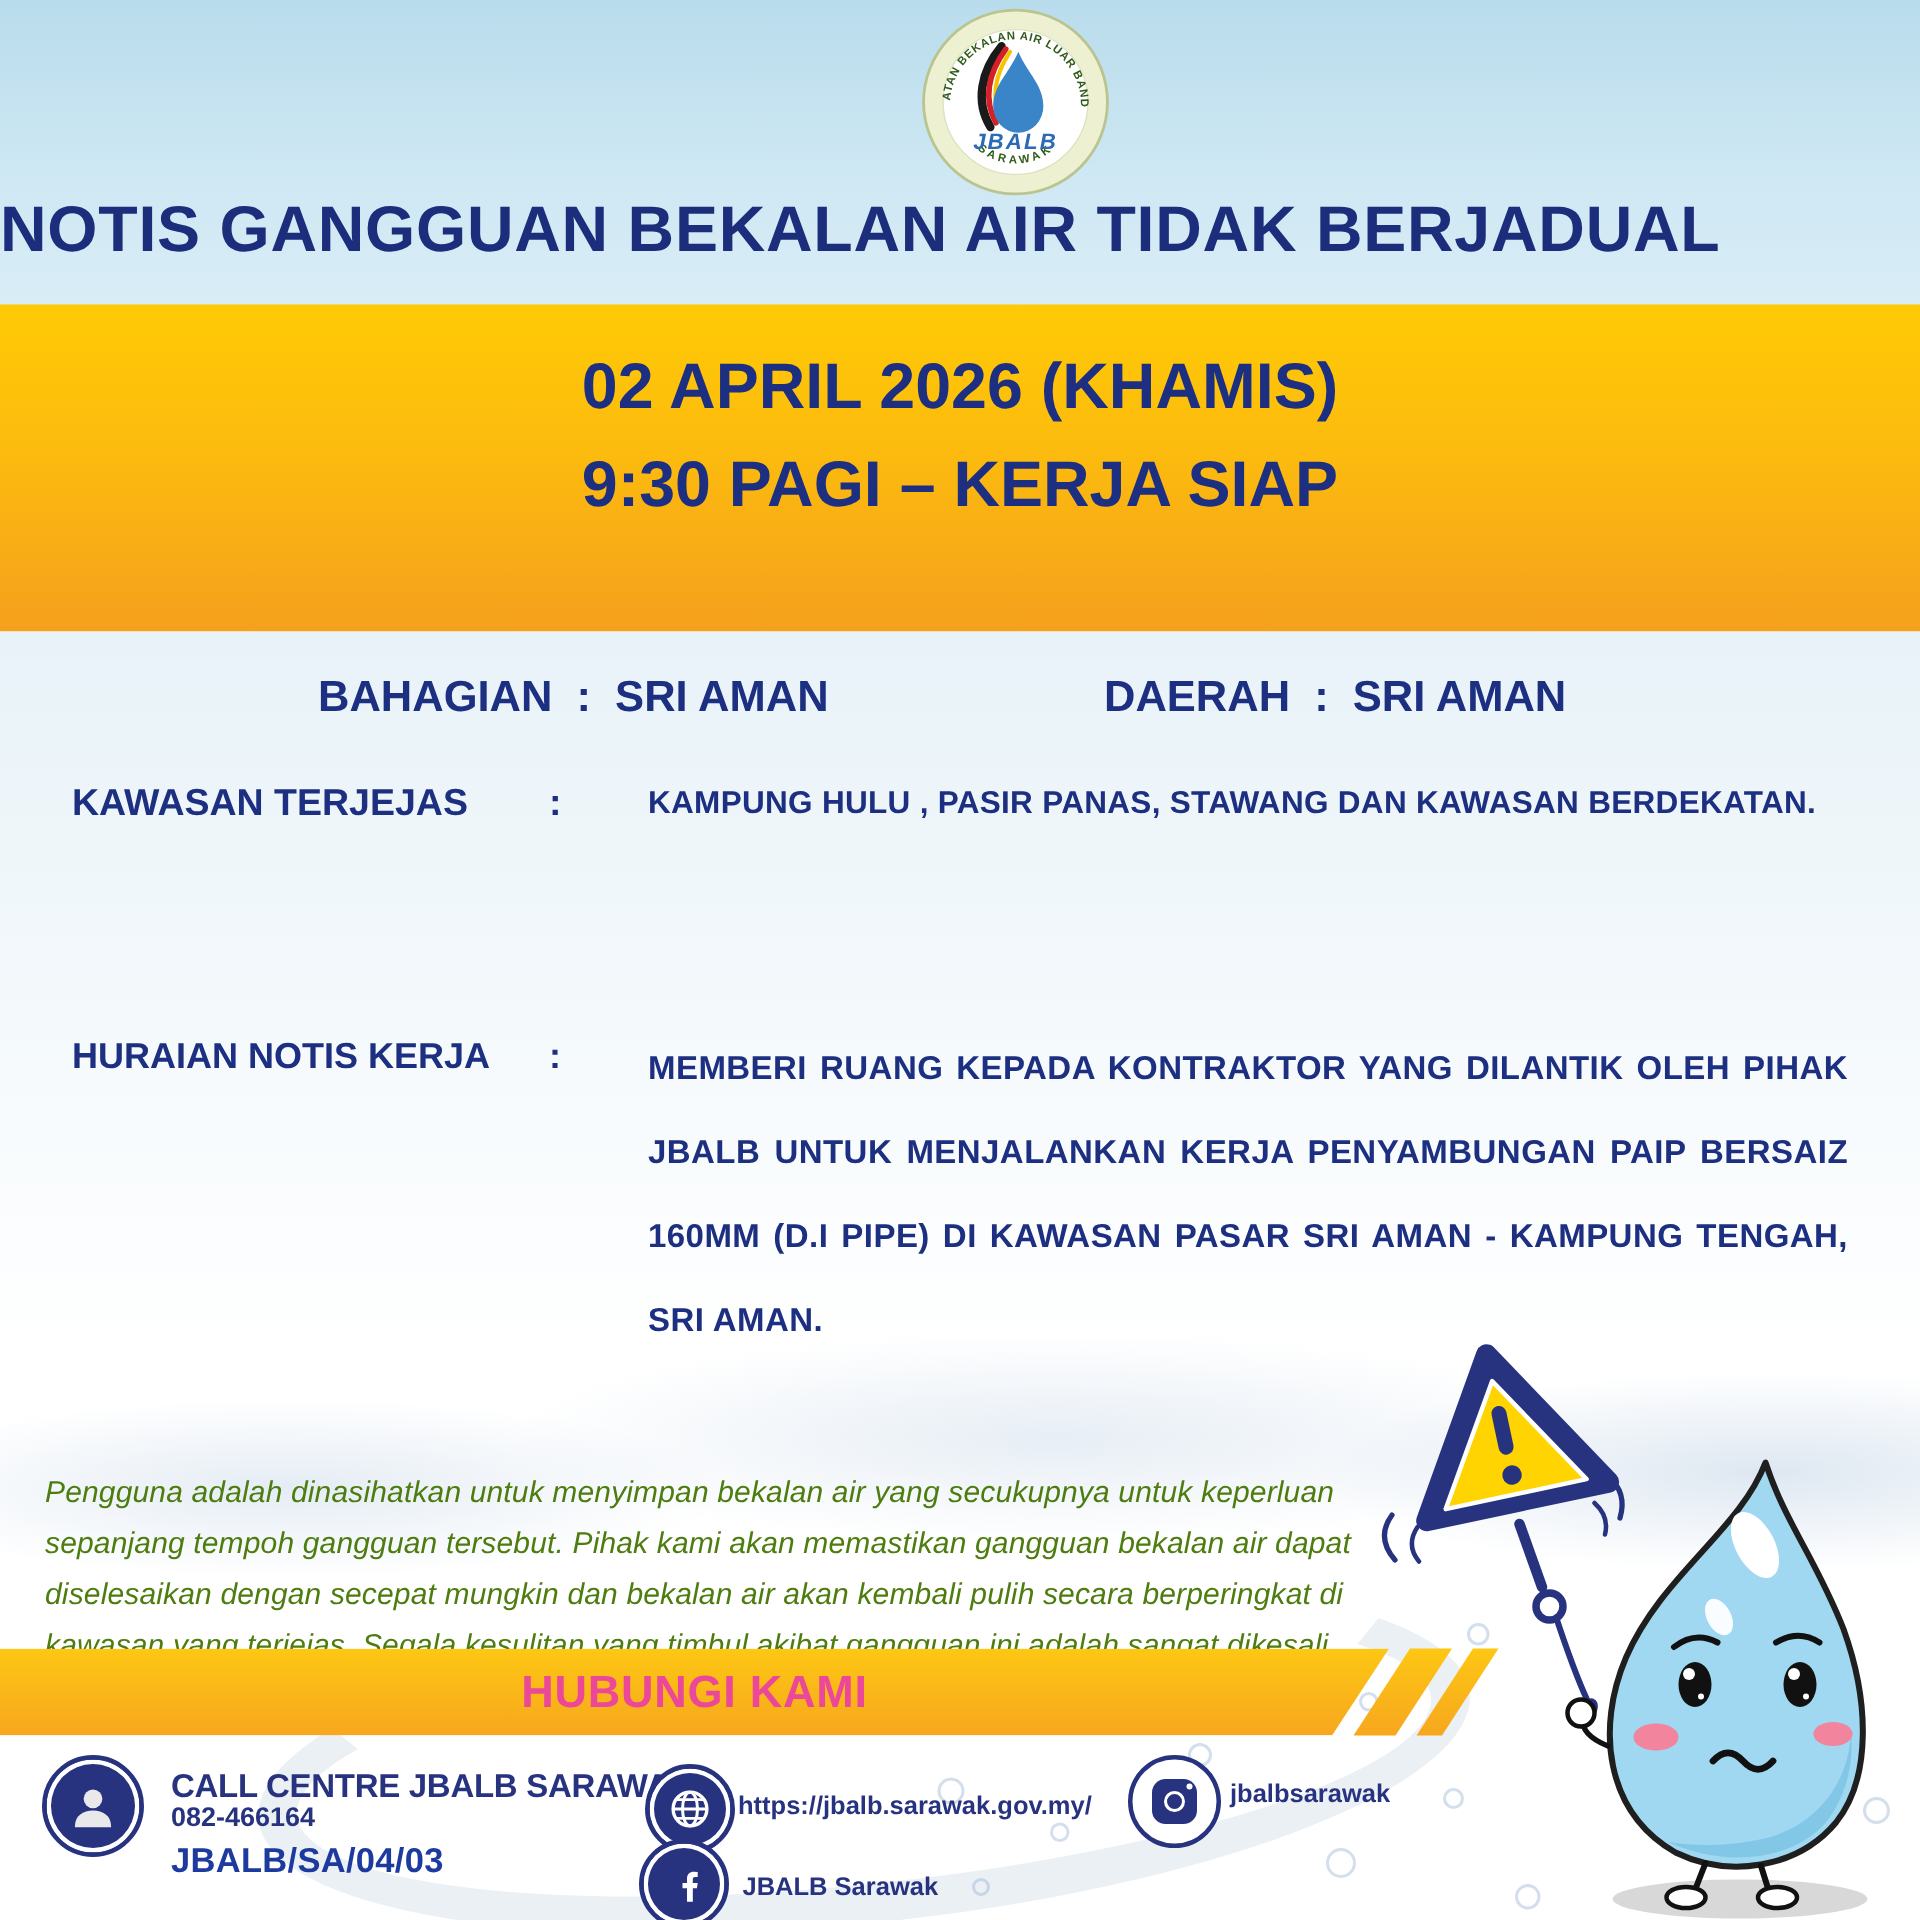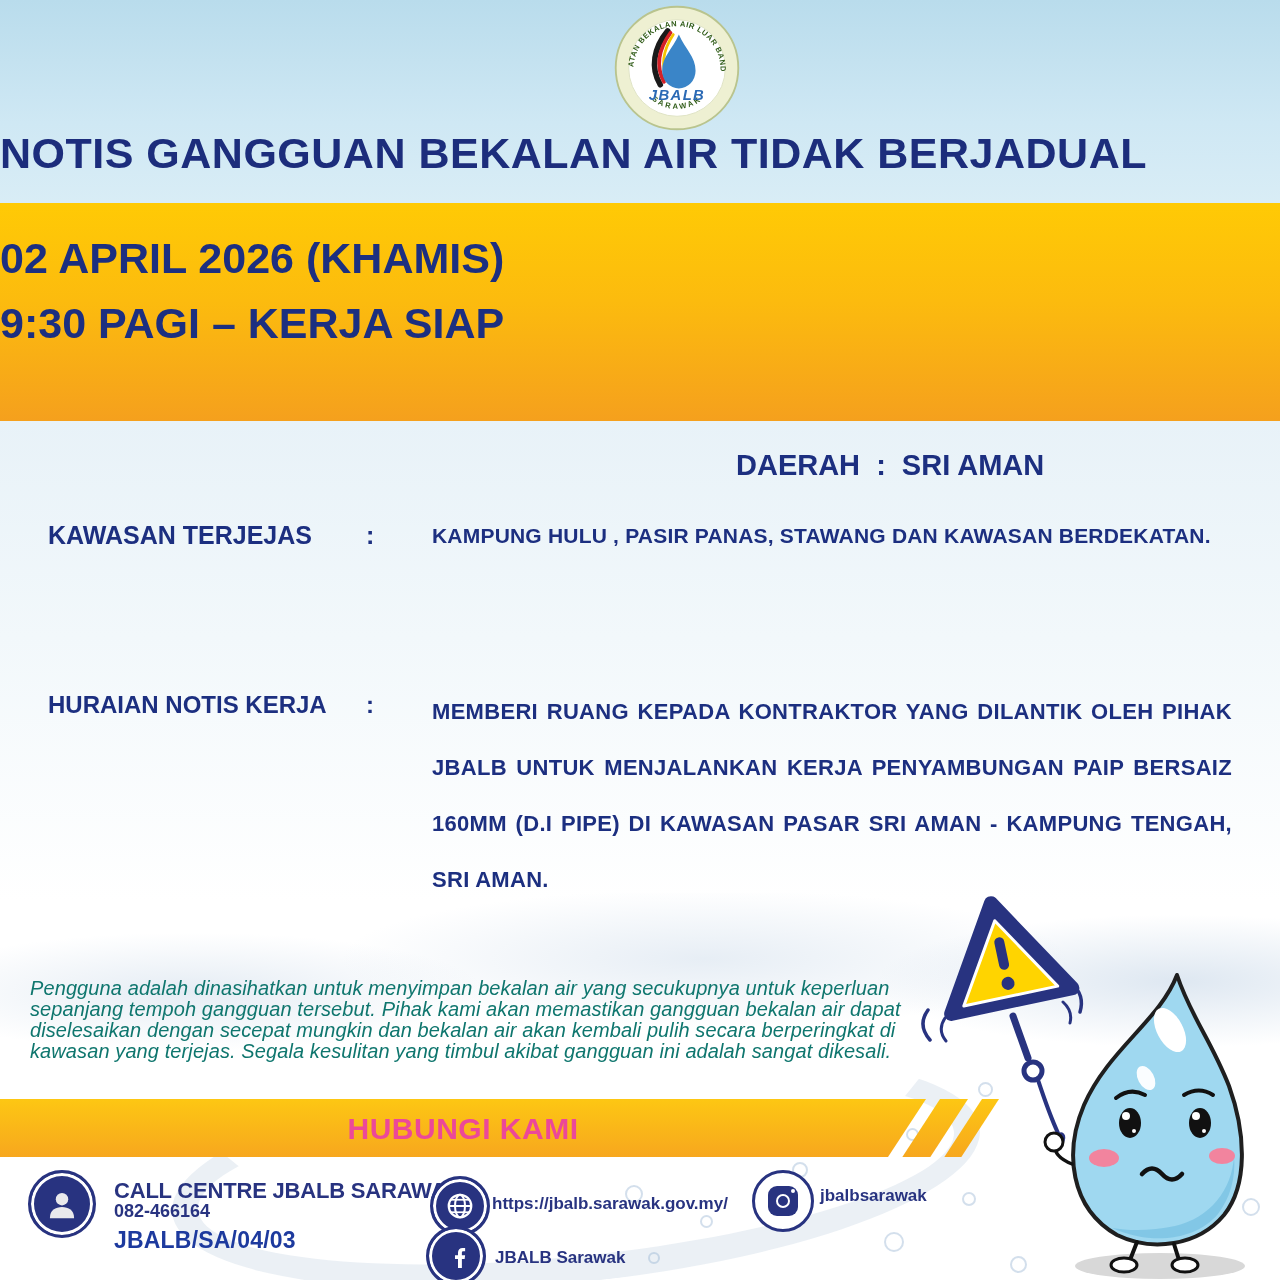--- a/index.html
+++ b/index.html
@@ -12,41 +12,41 @@
   
   .top-bg { left:0; top:0; width:1280px; height:205px;
     background:linear-gradient(180deg,#b9dcec 0%, #cfe8f4 60%, #d9edf6 100%); }
   .logo-wrap { left:612px; top:3px; width:130px; height:130px; }
   .main-title { left:0; top:129px; width:1092px; text-align:center;
     font-size:43px; font-weight:bold; color:#1c2d7c; letter-spacing:0.5px; white-space:nowrap; }
 
   
   .schedule-banner { left:0; top:203px; width:1280px; height:218px;
     background:linear-gradient(180deg,#ffca05 0%, #fcbb0e 45%, #f5a01d 100%);
-    display:flex; flex-direction:column; align-items:flex-start; padding-top:34px; box-sizing:border-box; }
+    display:flex; flex-direction:column; align-items:center; padding-top:34px; box-sizing:border-box; }
   .schedule-line { font-size:43px; font-weight:bold; color:#1c2f80; line-height:1.0; }
   .schedule-line + .schedule-line { margin-top:22px; }
 
   
   .mid-bg { left:0; top:421px; width:1280px; height:480px;
     background:linear-gradient(180deg,#e8f2f8 0%, #f2f8fb 45%, #ffffff 100%); }
   .navy { color:#1c2f80; font-weight:bold; }
   .loc-bahagian { left:212px; top:449px; font-size:29px; }
   .loc-daerah   { left:736px; top:449px; font-size:29px; }
   .row-label-1 { left:48px;  top:521px; font-size:25px; }
   .row-colon-1 { left:366px; top:521px; font-size:25px; }
   .row-value-1 { left:432px; top:524px; width:790px; font-size:21px; letter-spacing:0.2px; }
   .row-label-2 { left:48px;  top:691px; font-size:24px; }
   .row-colon-2 { left:366px; top:691px; font-size:24px; }
   .row-value-2 { left:432px; top:684px; width:800px; font-size:22px; line-height:56px;
     text-align:justify; letter-spacing:0.3px; }
 
   
   .advisory { left:30px; top:978px; width:892px; font-size:20px; font-style:italic;
-    color:#0f766e; line-height:21px; letter-spacing:0.1px; z-index:2; }
+    color:#4d7c0f; line-height:34px; letter-spacing:0.1px; z-index:2; }
 
   
   .splash-band { left:0; top:893px; width:1280px; height:220px; z-index:1; pointer-events:none;
     background:
       radial-gradient(ellipse 420px 85px at 15% 45%, rgba(168,193,219,0.30), transparent 70%),
       radial-gradient(ellipse 520px 100px at 55% 30%, rgba(168,193,219,0.28), transparent 70%),
       radial-gradient(ellipse 430px 95px at 92% 40%, rgba(168,193,219,0.38), transparent 70%);
   }
   .splash-swirl { left:170px; top:1060px; width:760px; height:170px; z-index:0; pointer-events:none;
     border:26px solid rgba(165,185,210,0.22); border-radius:50%;
@@ -124,20 +124,25 @@
 
   <div class="abs main-title">NOTIS GANGGUAN BEKALAN AIR TIDAK BERJADUAL</div>
 
   <div class="abs schedule-banner">
     <div class="schedule-line">02 APRIL 2026 (KHAMIS)</div>
     <div class="schedule-line">9:30 PAGI – KERJA SIAP</div>
   </div>
 
   <div class="abs mid-bg"></div>
 
+  <div class="abs navy loc-bahagian">
+    <span>BAHAGIAN</span>
+    <span style="margin:0 8px;">:</span>
+    <span>SRI AMAN</span>
+  </div>
   <div class="abs navy row-label-1">KAWASAN TERJEJAS</div>
 
   <div class="abs navy loc-daerah">
     <span>DAERAH</span>
     <span style="margin:0 8px;">:</span>
     <span>SRI AMAN</span>
   </div>
   <div class="abs navy row-colon-1">:</div>
   <div class="abs navy row-value-1">KAMPUNG HULU , PASIR PANAS, STAWANG DAN KAWASAN BERDEKATAN.</div>
 

